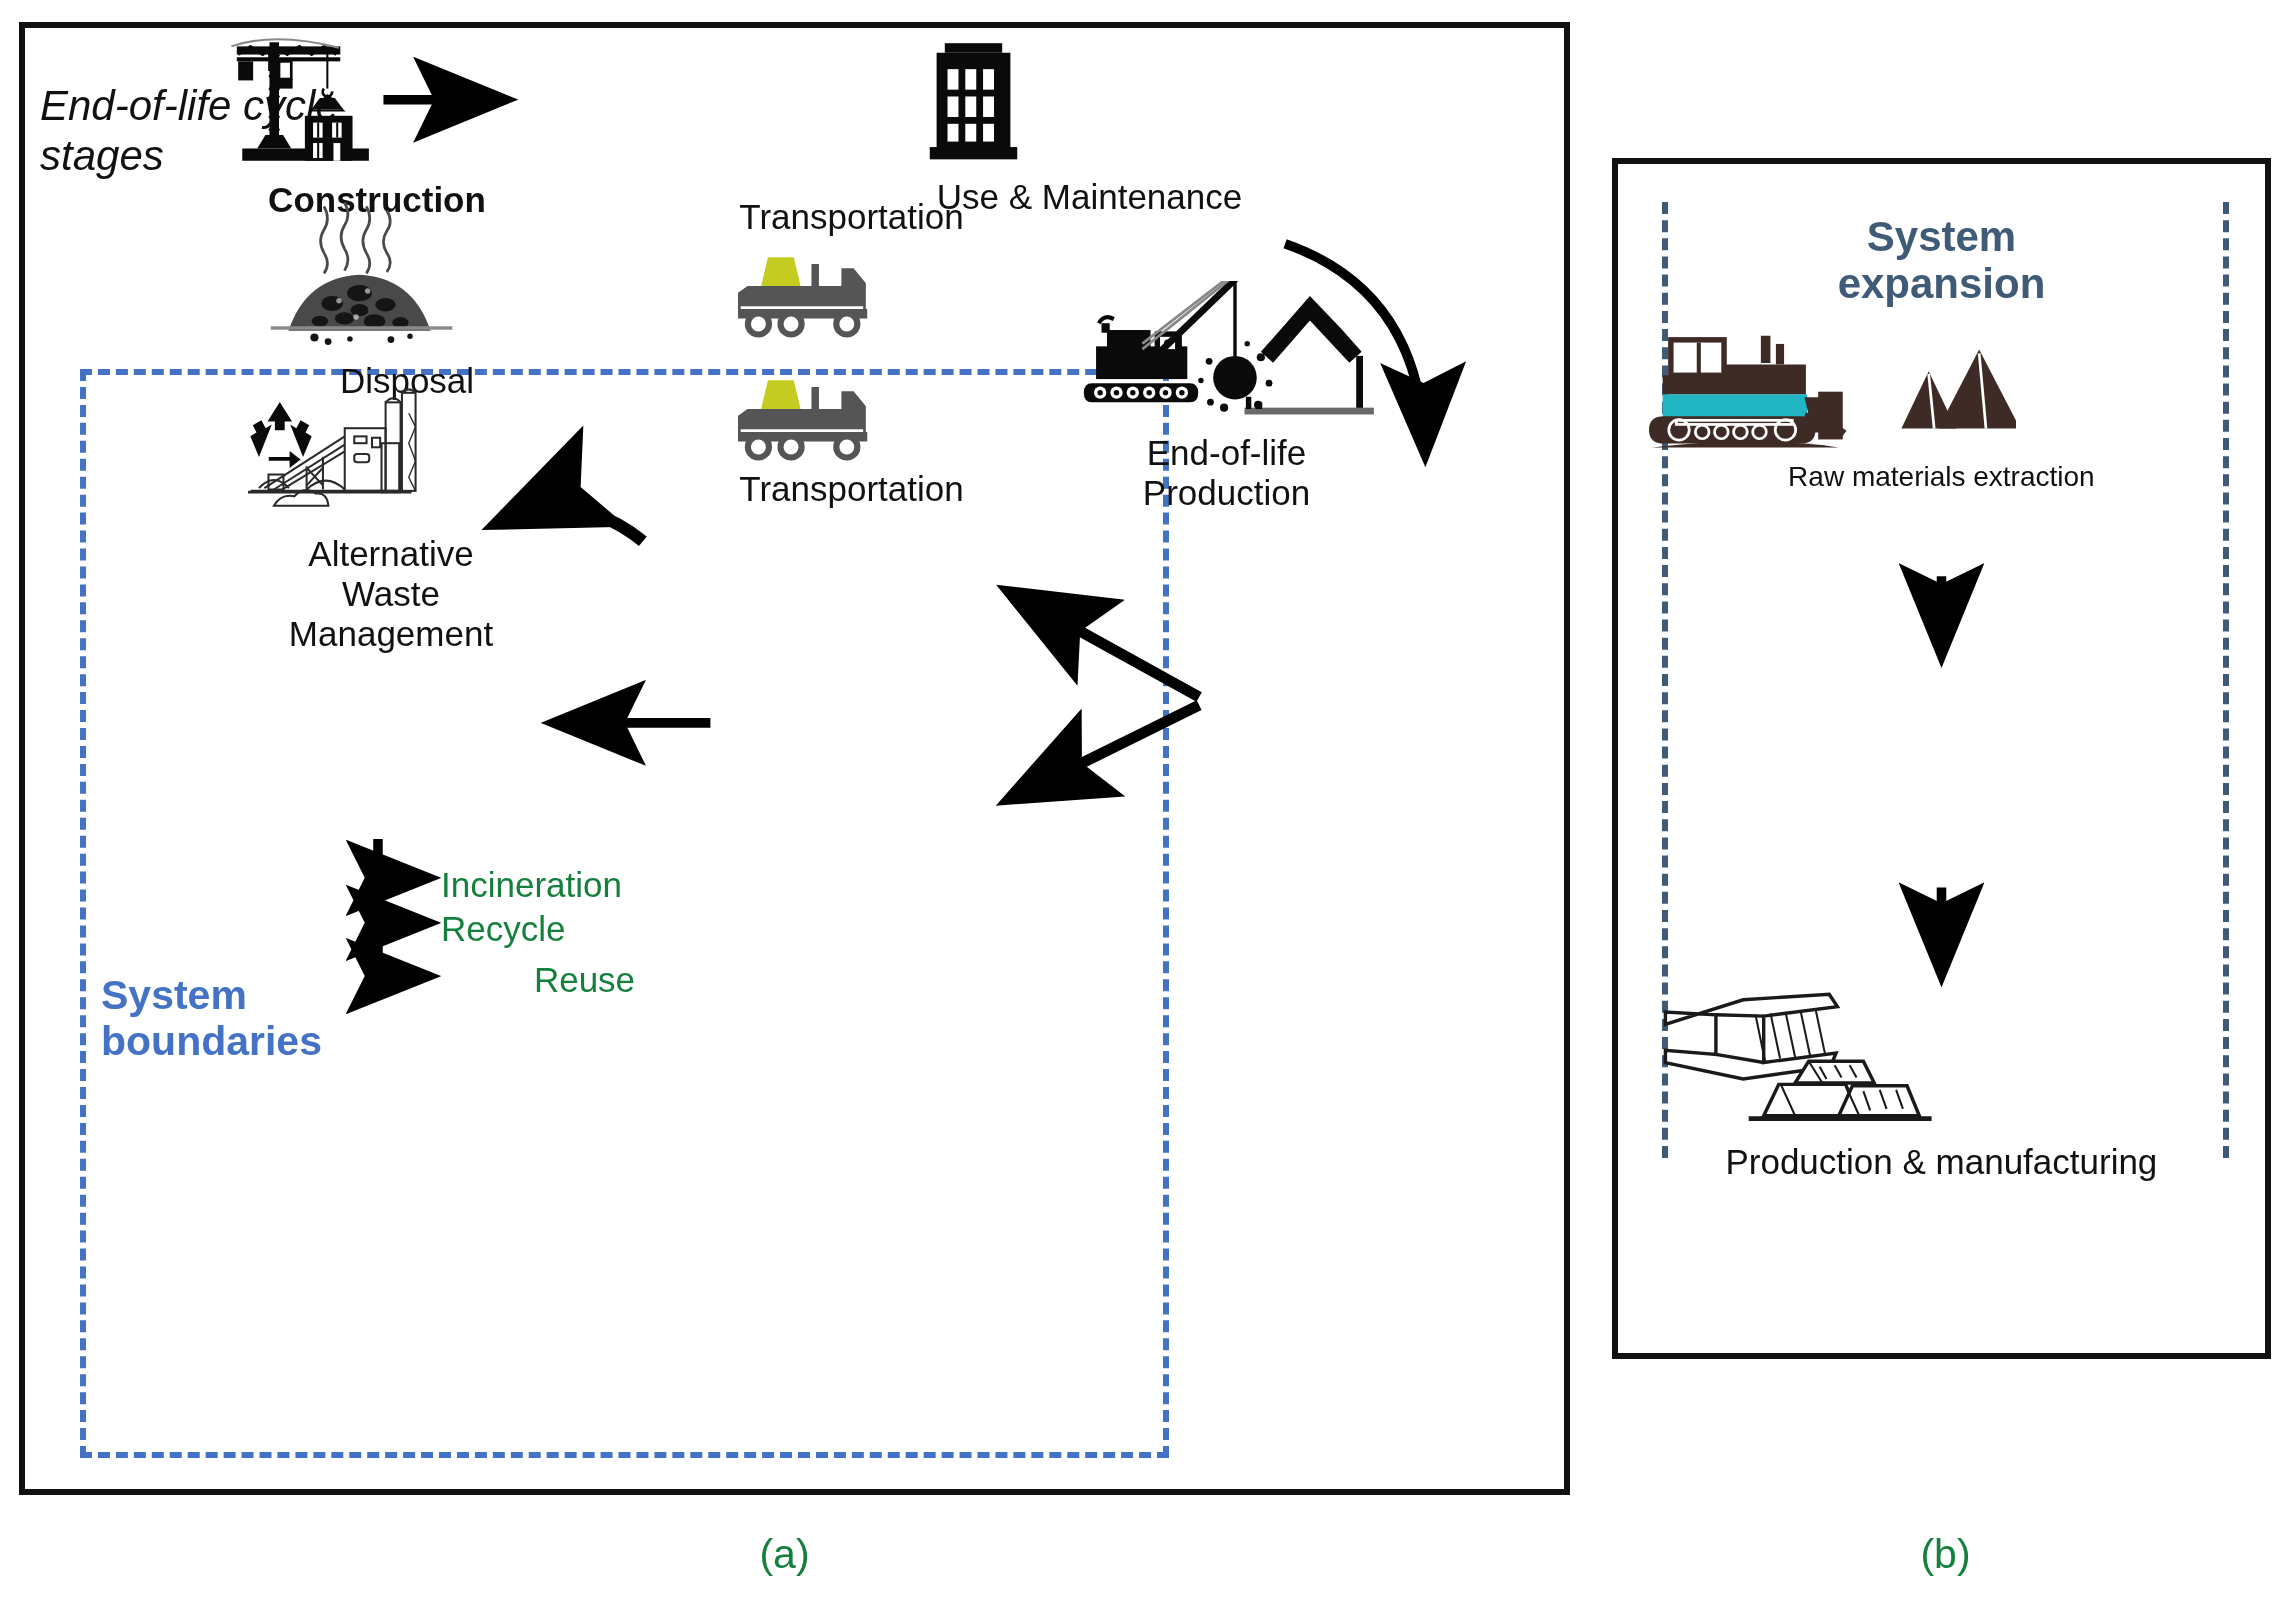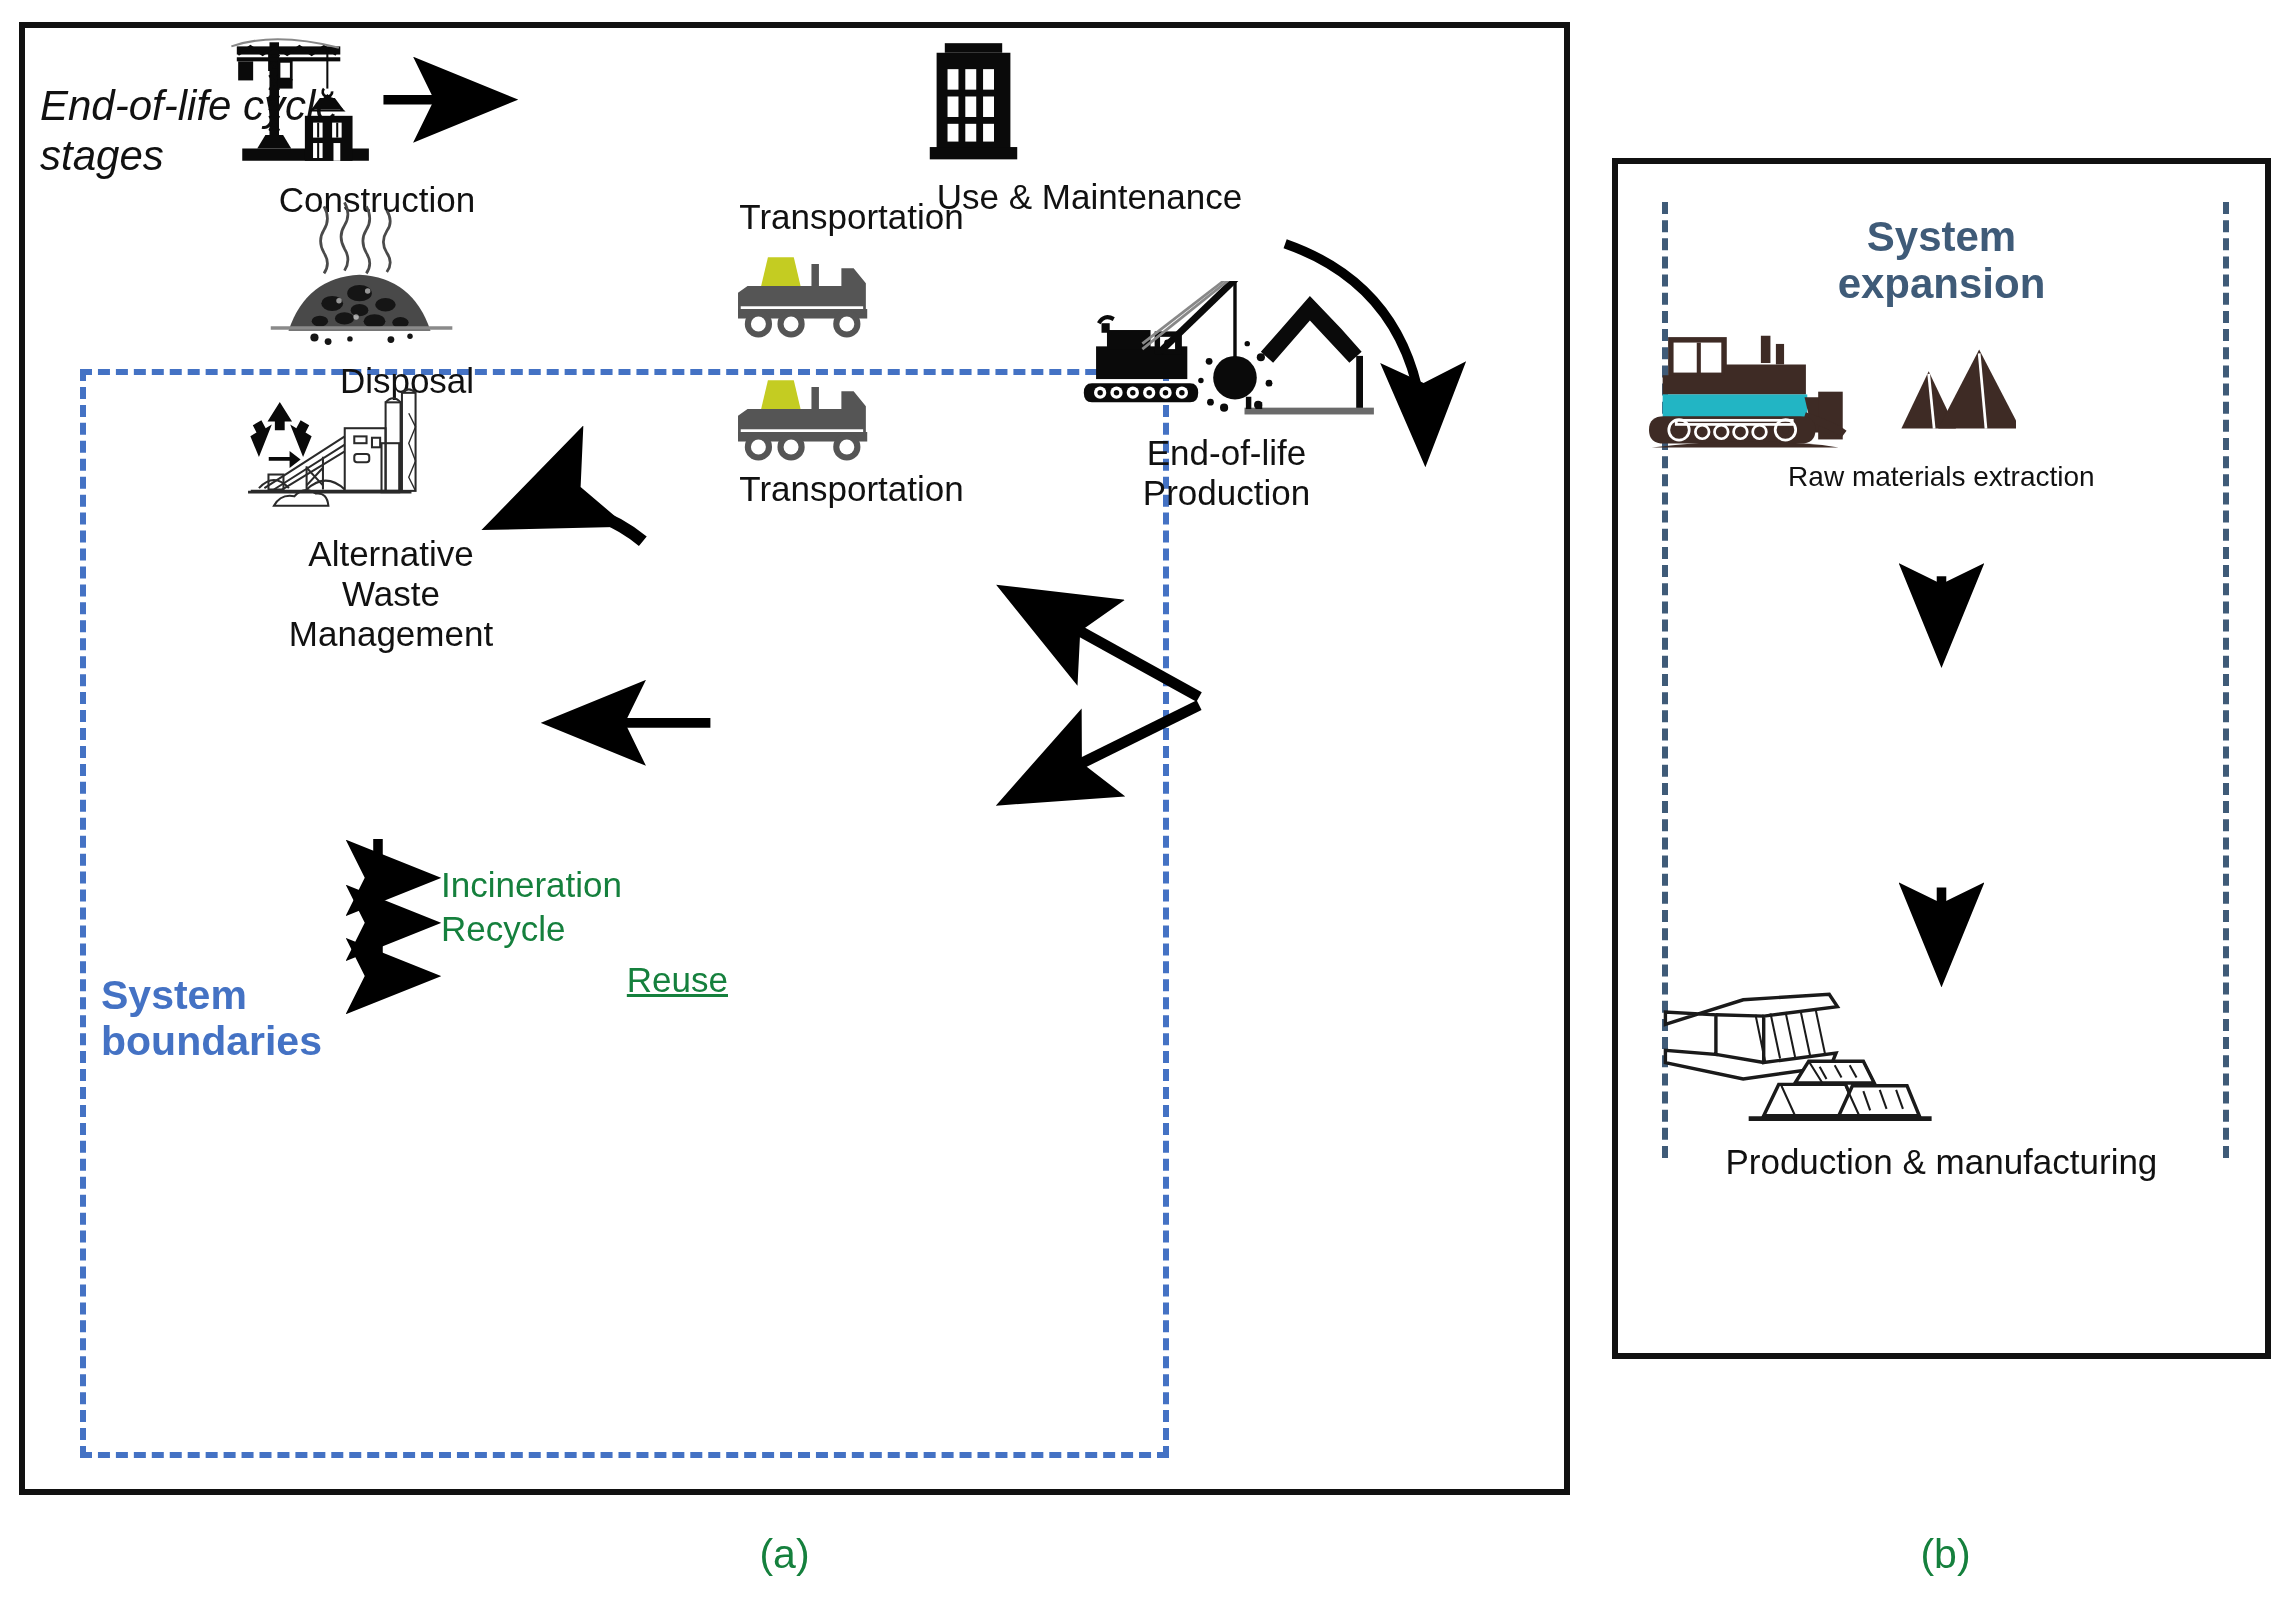--- a/index.html
+++ b/index.html
@@ -69,21 +69,21 @@
             <rect x="122" y="140" width="14" height="22" fill="#fff"></rect>
             <rect x="150" y="140" width="14" height="22" fill="#fff"></rect>
             <rect x="122" y="170" width="14" height="22" fill="#fff"></rect>
             <rect x="152" y="170" width="10" height="26" fill="#fff"></rect>
             <rect x="128" y="140" width="3" height="22" fill="#0a0a0a"></rect>
             <rect x="156" y="140" width="3" height="22" fill="#0a0a0a"></rect>
             <rect x="128" y="170" width="3" height="22" fill="#0a0a0a"></rect>
           </g>
         </svg>
       </span>
-      <span class="cap" style="font-size:35px;margin-top:4.1px;">Construction</span>
+      <span class="cap" style="font-size:35px;margin-top:4.1px;font-weight:bold;">Construction</span>
     </div>
 
     <div class="node" style="left:232px;top:173px;width:300px;">
       <span class="icon">
         <svg width="205" height="157" viewBox="0 0 300 230">
           <g stroke="#4a4a4a" fill="none" stroke-width="4">
             <path d="M98 8 q10 18 0 34 q-10 16 0 34 q10 16 0 30"></path>
             <path d="M128 2 q10 18 0 34 q-10 16 0 34 q10 16 0 32"></path>
             <path d="M160 8 q10 18 0 34 q-10 16 0 34 q10 16 0 30"></path>
             <path d="M190 14 q10 16 0 30 q-10 16 0 32 q10 14 0 28"></path>
@@ -285,21 +285,21 @@
           <path d="M10 156 L250 156" stroke="#2a2a2a" stroke-width="4" fill="none"></path>
         </svg>
       </span>
       <span class="cap" style="font-size:35px;white-space:pre-line;margin-top:2.7px;">Alternative
 Waste
 Management</span>
     </div>
 
     <div class="lbl" style="left:416px;top:837px;width:287px;text-align:left;font-size:35px;">Incineration</div>
     <div class="lbl" style="left:416px;top:881px;width:287px;text-align:left;font-size:35px;">Recycle</div>
-    <div class="lbl" style="left:416px;top:932px;width:287px;text-align:right;font-size:35px;text-decoration:underline;">Reuse</div>
+    <div class="lbl" style="left:416px;top:932px;width:287px;text-align:center;font-size:35px;">Reuse</div>
 
     <svg class="overlay" width="1551" height="1473" viewBox="0 0 2272 2158">
       <defs>
         <marker id="ah" markerWidth="11" markerHeight="9" refX="9.4" refY="4.5" orient="auto">
           <path d="M0,0 L11,4.5 L0,9 L2.2,4.5 Z" fill="#000"></path>
         </marker>
         <marker id="ah2" markerWidth="10" markerHeight="8" refX="8.6" refY="4" orient="auto">
           <path d="M0,0 L10,4 L0,8 L2,4 Z" fill="#000"></path>
         </marker>
       </defs>

